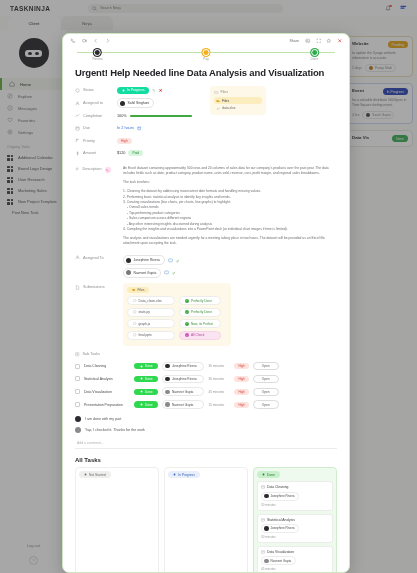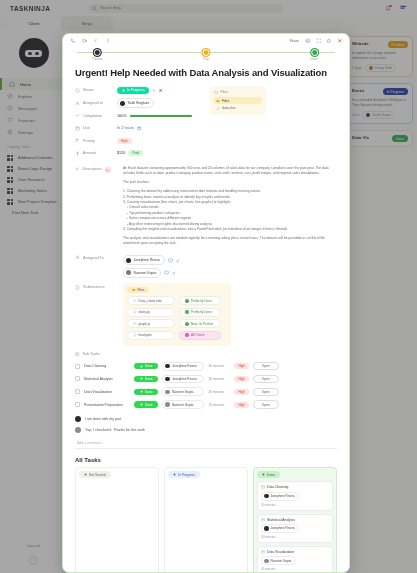--- a/index.html
+++ b/index.html
@@ -434,21 +434,21 @@
       <div class="pdot amber"></div>
       <div class="plabel">Pay</div>
     </div>
     <div class="pstep" style="left:92%;">
       <div class="pdot green"></div>
       <div class="plabel">Done</div>
     </div>
   </div>
 
   <div class="modal-scroll">
-    <div class="mtitle">Urgent! Help Needed with Data Analysis and Visualization</div>
+    <div class="mtitle">Urgent! Help Needed line Data Analysis and Visualization</div>
 
     <div class="detail-grid">
       <div class="fields">
 
         <div class="frow">
           <div class="flabel">
               <span class="ic">
             <svg viewBox="0 0 16 16" fill="none" stroke="#9b9b9f" stroke-width="1.4">
                   <circle cx="8" cy="8" r="5.5"></circle>
                 </svg>

